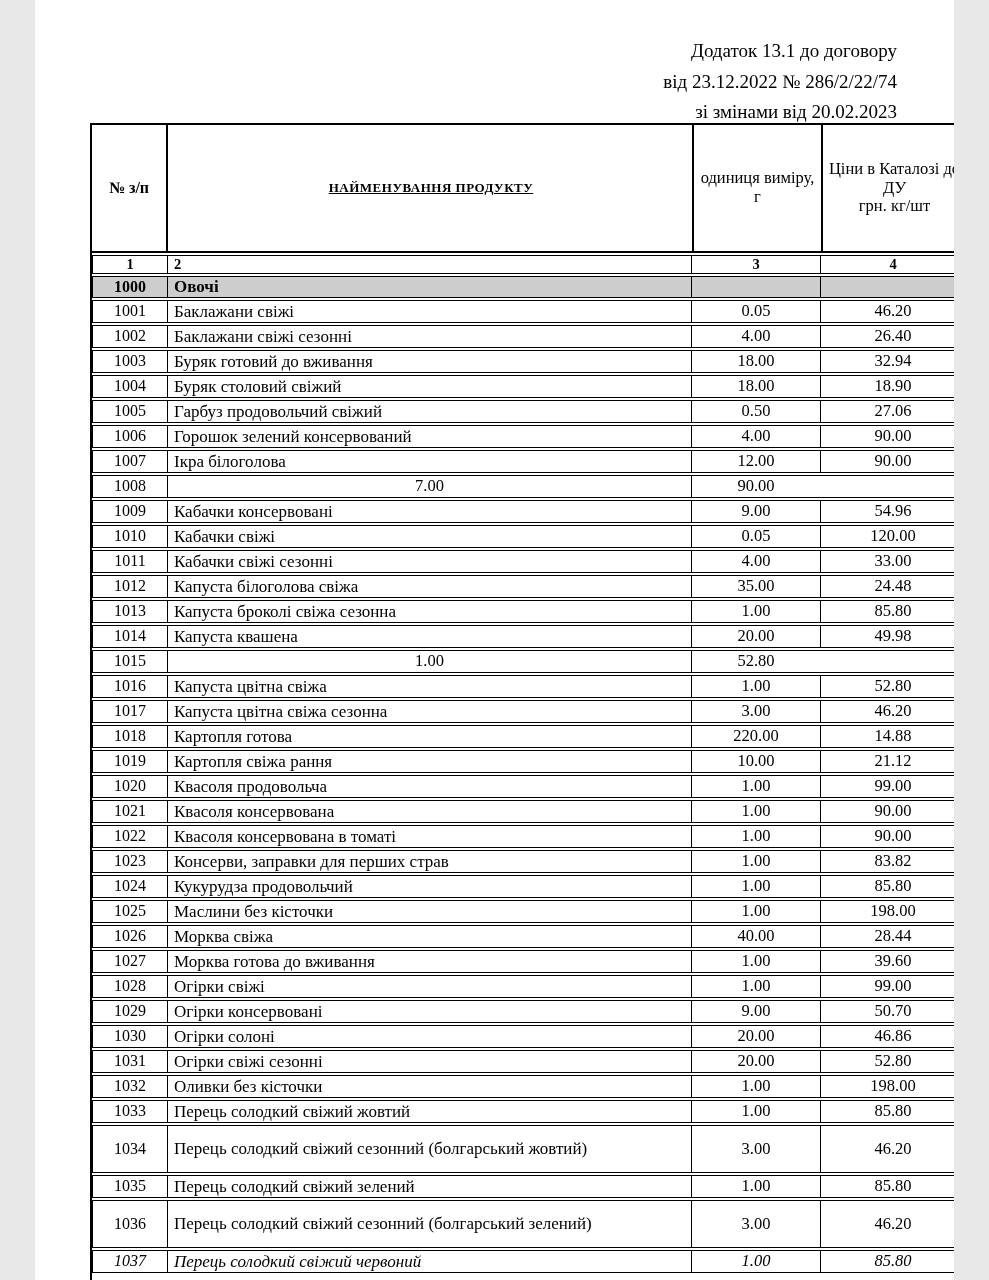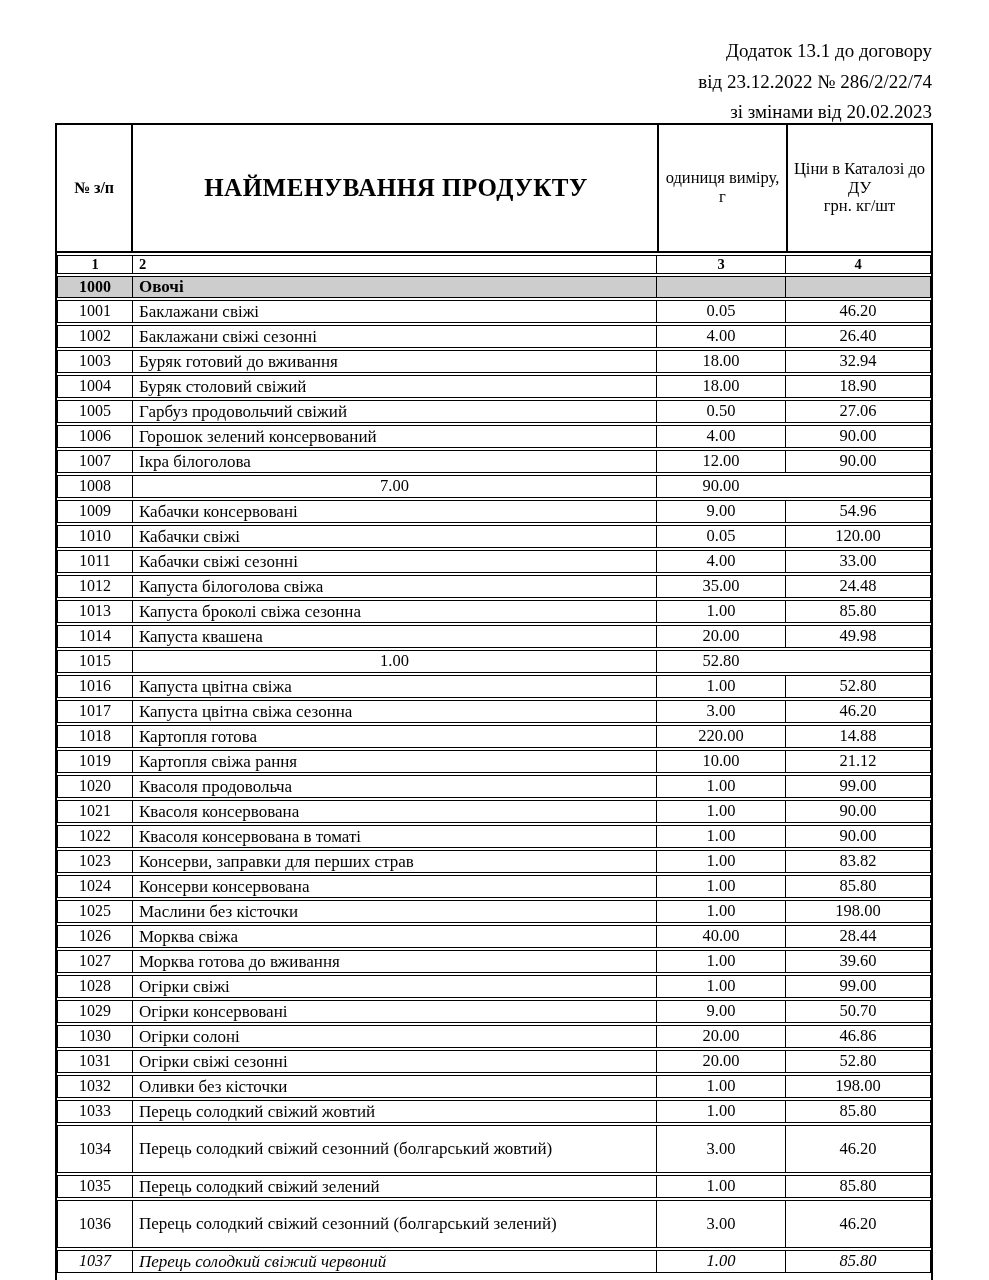--- a/index.html
+++ b/index.html
@@ -1,19 +1,19 @@
 <!DOCTYPE html>
 <html><head>
 <meta charset="utf-8">
 <style>
   * { margin: 0; padding: 0; box-sizing: border-box; }
   html, body { background: #e8e8e8; }
   .page {
     position: relative;
-    width: 989px;
+    width: 919px;
     height: 1280px;
     background: #ffffff;
     font-family: "Liberation Serif", serif;
     color: #000;
     overflow: hidden;
     margin: 0 auto;
   }
   .doc-header {
     position: absolute;
     top: 36px;
@@ -50,21 +50,21 @@
     padding: 0 4px;
     min-width: 0;
   }
   .c:first-child { border-left: none; border-radius: 22px; }
   .c.name { justify-content: flex-start; text-align: left; padding-left: 6px; }
 
   .row.head { height: 128px; border-width: 0 0 2px 0; margin-bottom: 2px; }
   .row.head .c { border-left-width: 2px; white-space: pre-line; }
   .row.head .c:first-child { border-left: none; }
   .row.head .c.num { font-weight: bold; font-size: 16px; }
-  .row.head .c.name { font-weight: bold; font-size: 25px; justify-content: center; text-align: center; letter-spacing: 0.5px; }
+  .row.head .c.name { font-weight: bold; font-size: 13px; justify-content: center; text-align: center; letter-spacing: 0.5px; text-decoration: underline; }
   .row.head .c.unit, .row.head .c.price { font-size: 16.5px; }
 
   .row.index { height: 19px; }
   .row.index .c { font-weight: bold; font-size: 14.5px; }
 
   .row.section { height: 22px; }
   .row.section .c { font-weight: bold; }
   .row.section .c.num { font-size: 16px; }
   .row.section .c.name { font-size: 17px; }
 
@@ -242,21 +242,21 @@
           <div class="c price">90.00</div>
         </div>
         <div class="row body">
           <div class="c num">1023</div>
           <div class="c name">Консерви, заправки для перших страв</div>
           <div class="c unit">1.00</div>
           <div class="c price">83.82</div>
         </div>
         <div class="row body">
           <div class="c num">1024</div>
-          <div class="c name">Консерви консервована</div>
+          <div class="c name">Кукурудза продовольчий</div>
           <div class="c unit">1.00</div>
           <div class="c price">85.80</div>
         </div>
         <div class="row body">
           <div class="c num">1025</div>
           <div class="c name">Маслини без кісточки</div>
           <div class="c unit">1.00</div>
           <div class="c price">198.00</div>
         </div>
         <div class="row body">

